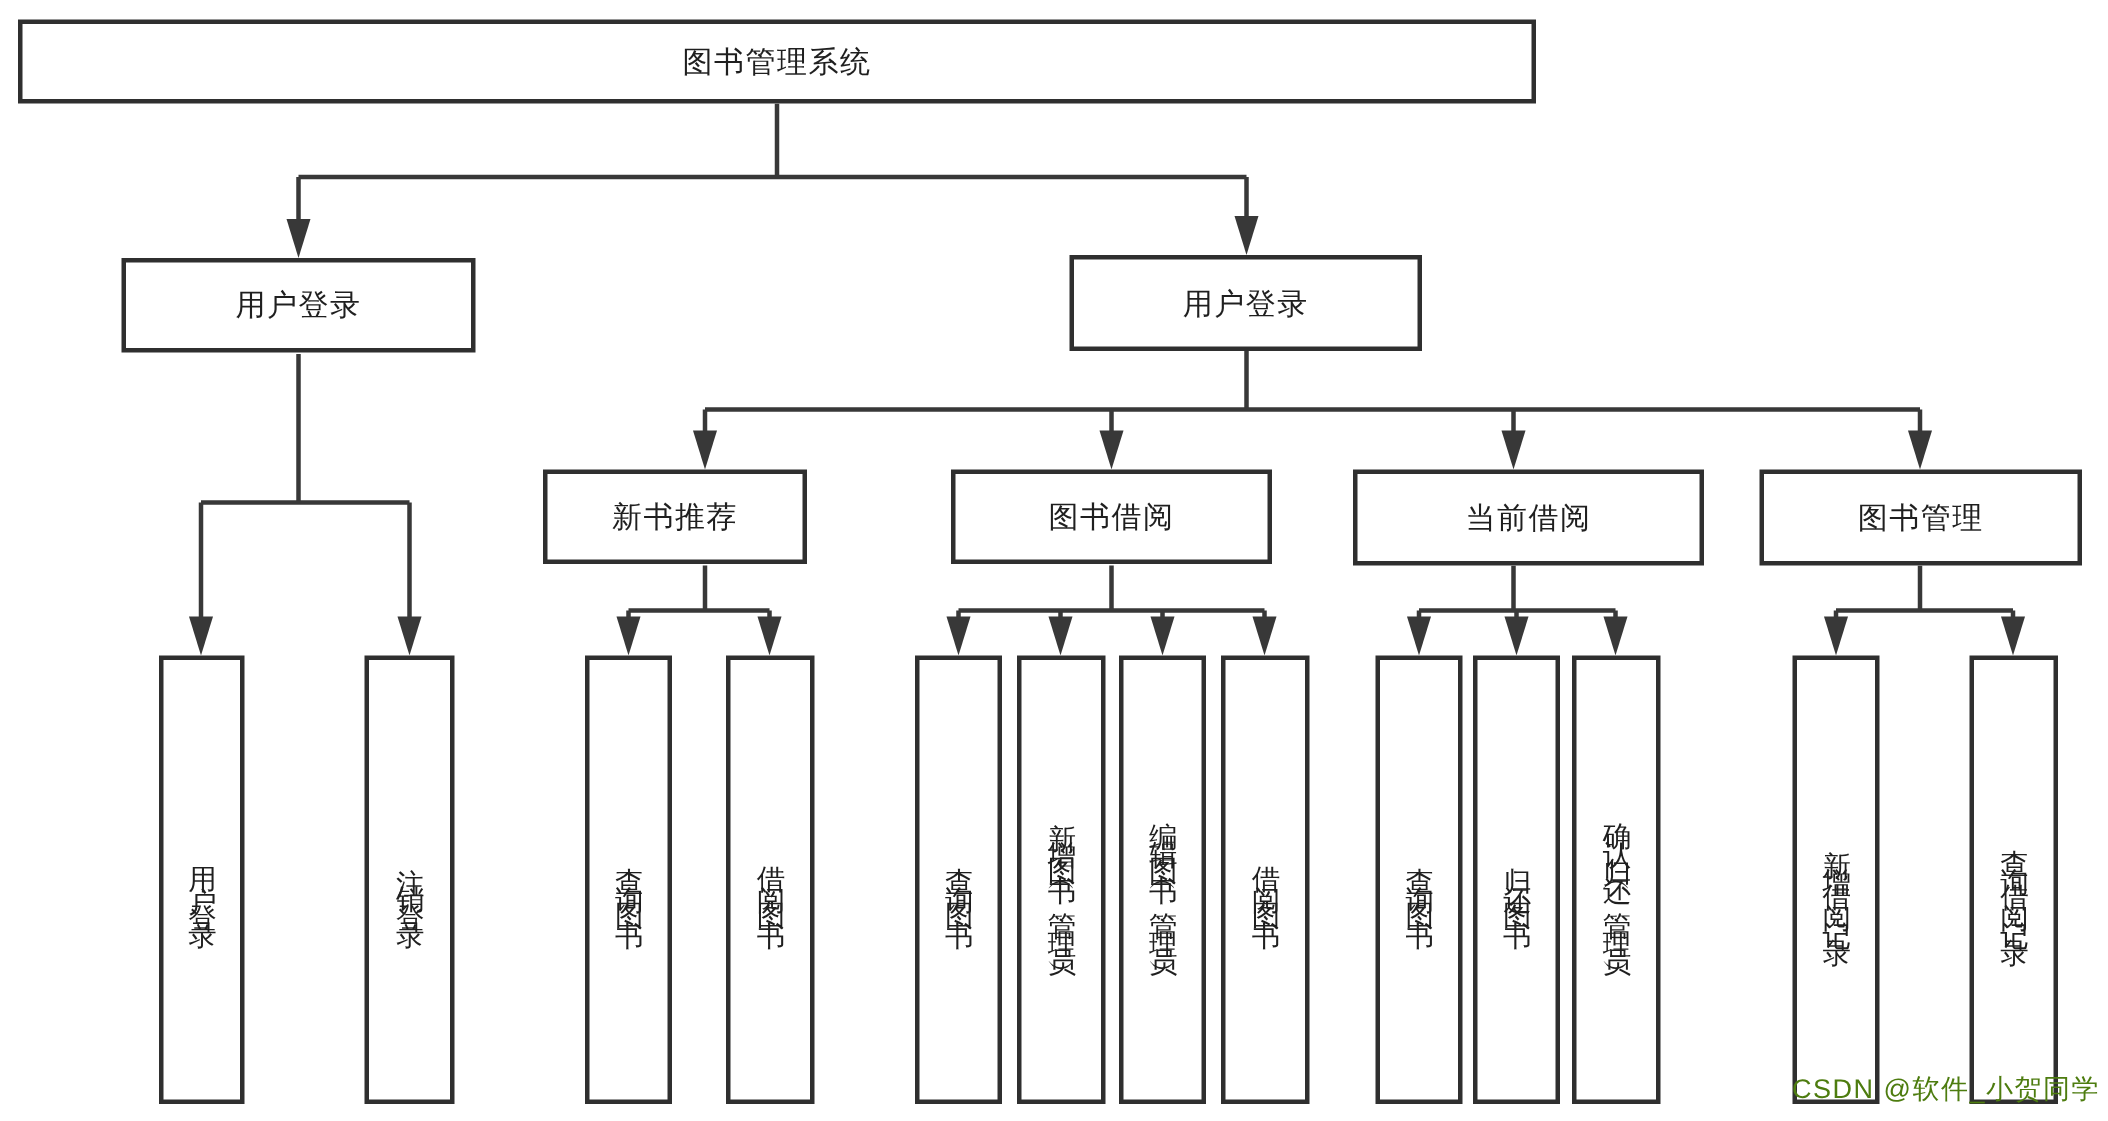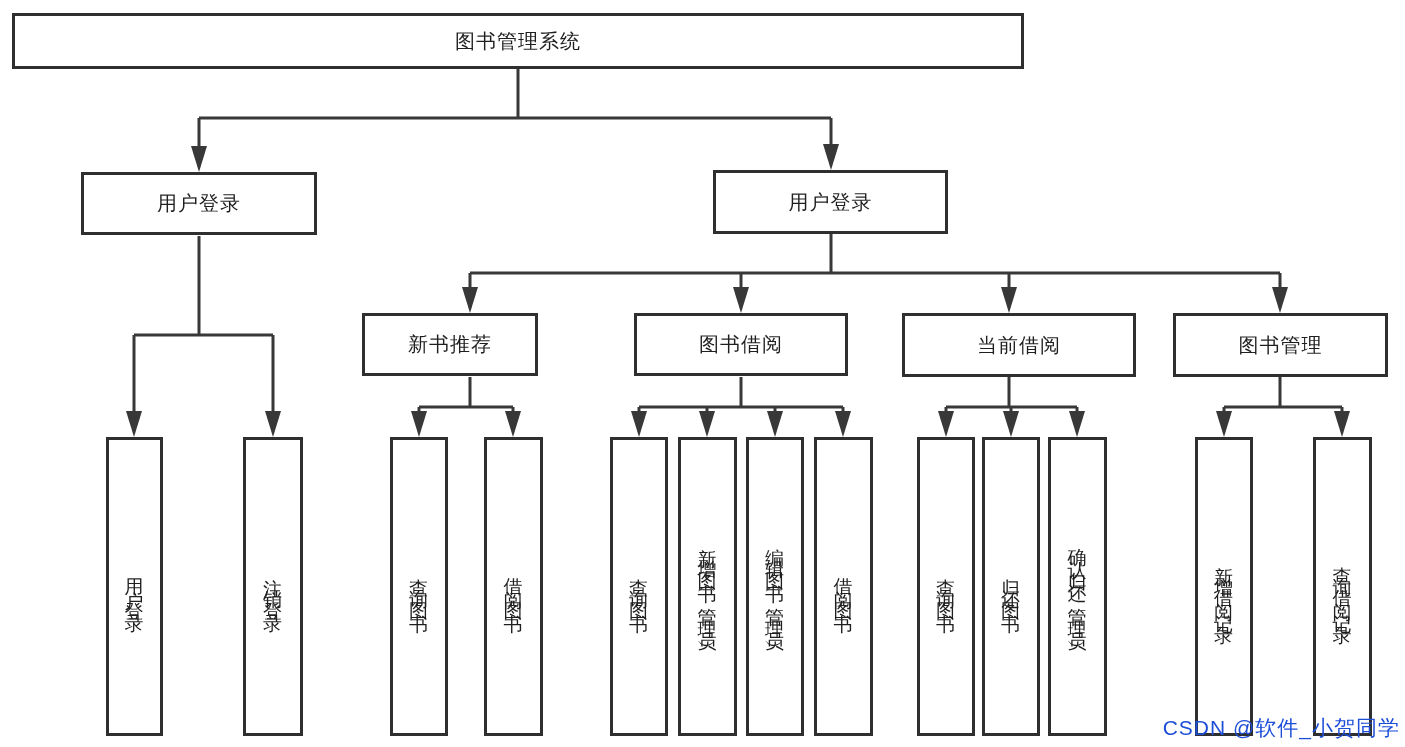--- a/index.html
+++ b/index.html
@@ -34,23 +34,23 @@
     font-size:19px;
     letter-spacing:12px;
     color:#1f1f1f;
     line-height:1;
   }
   .watermark{
     position:absolute;
     right:5px;
     top:714px;
     z-index:3;
-    font-size:21px;
+    font-size:18px;
     letter-spacing:1px;
-    color:#1d4ed8;
+    color:#4d7c0f;
     white-space:nowrap;
     margin-left:30px;
   }
 </style>
 </head>
 <body>
 
 <div id="canvas">
 
   <svg id="wires" width="1405" height="747" viewBox="0 0 1405 747">

